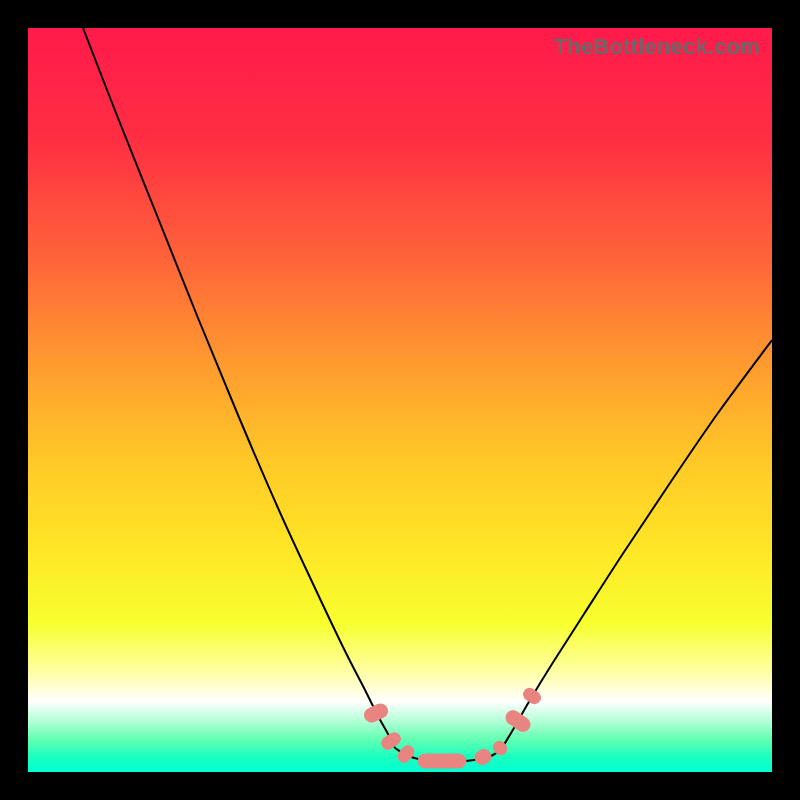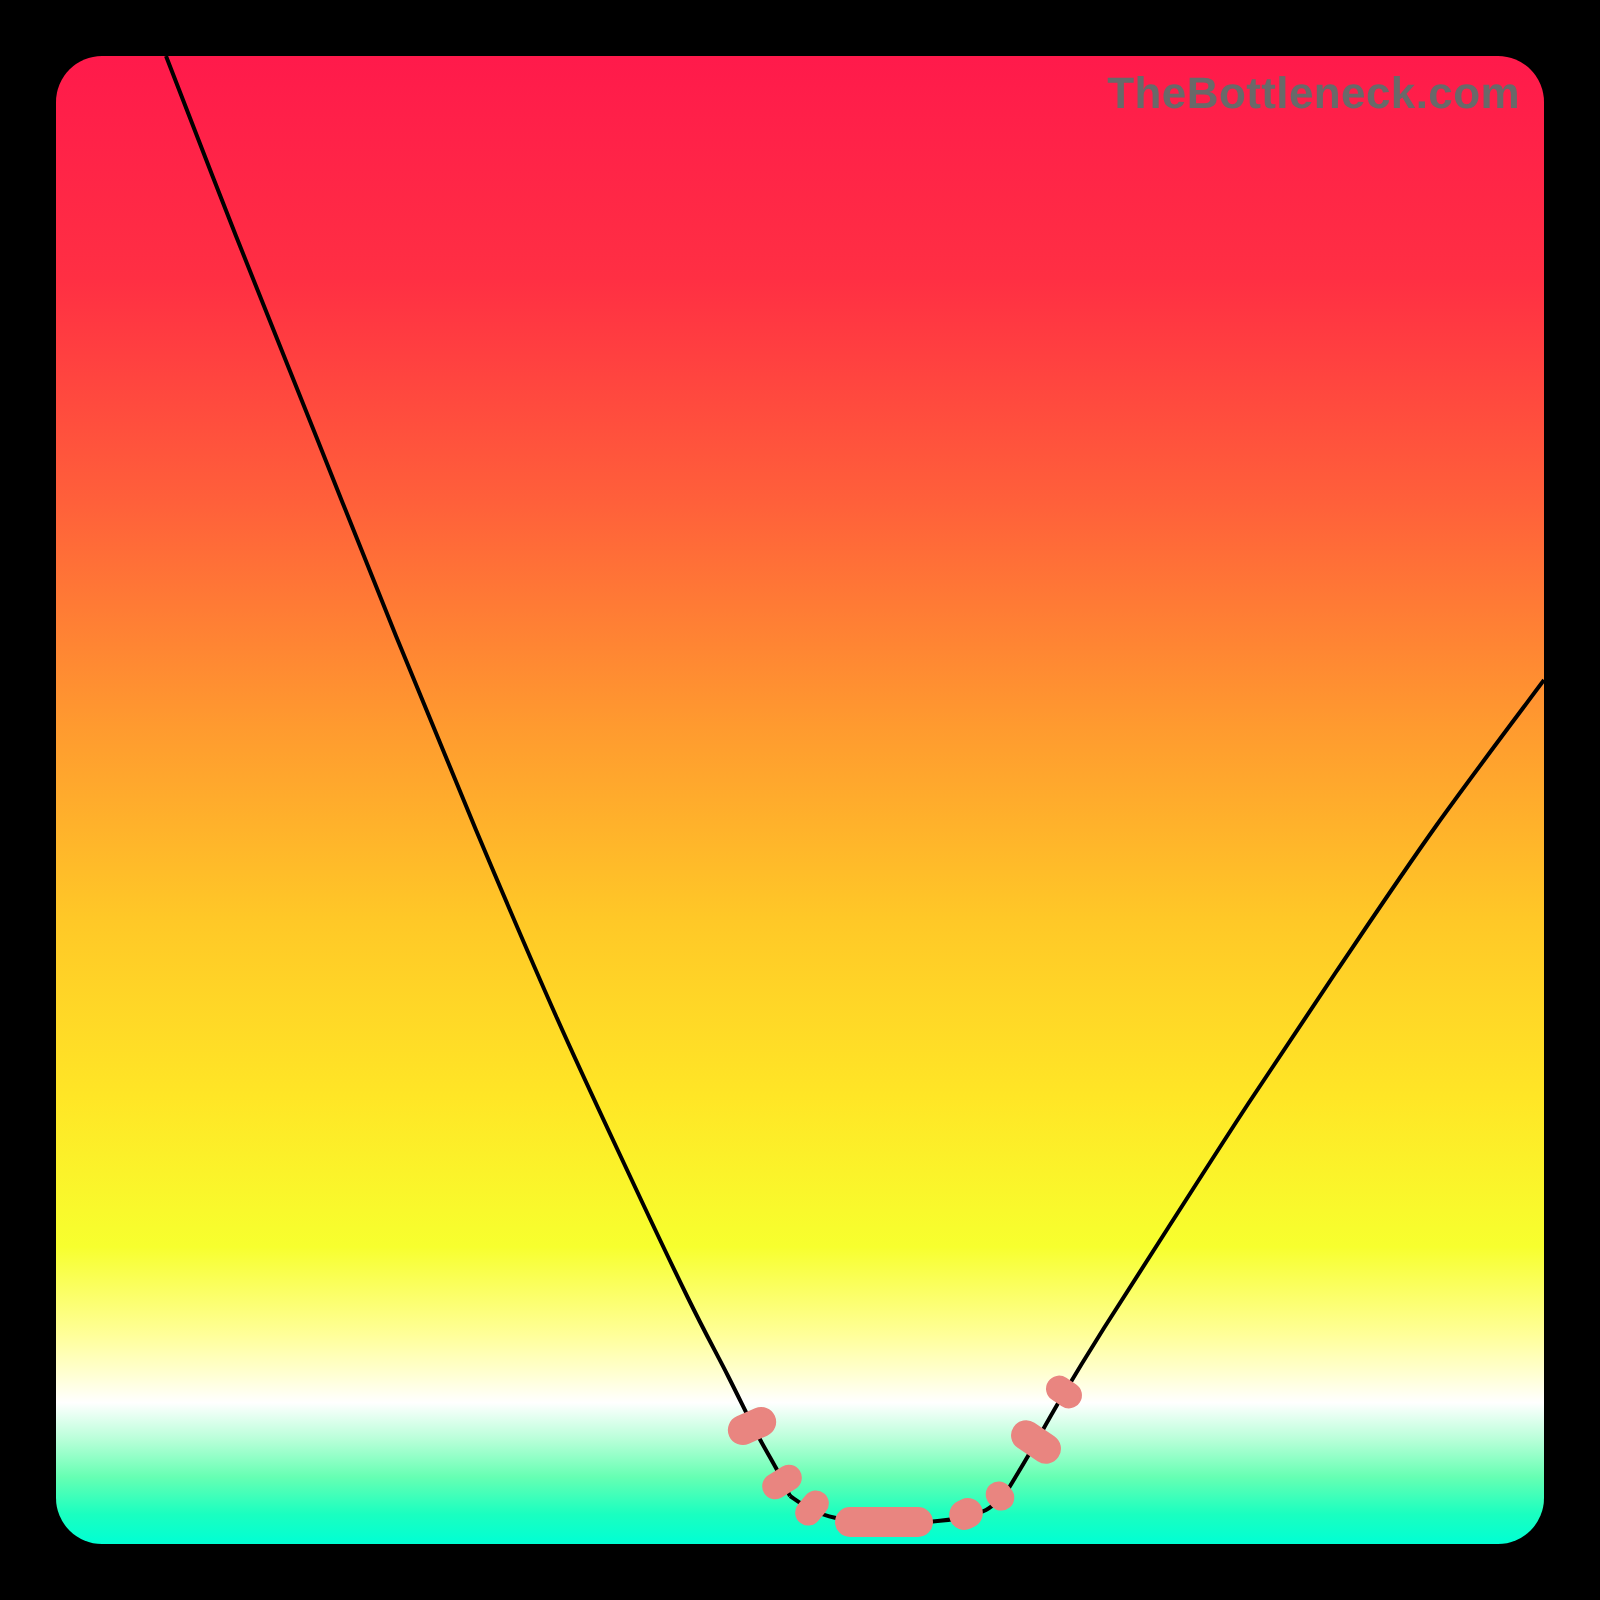--- a/index.html
+++ b/index.html
@@ -10,21 +10,20 @@
     background: #000;
     overflow: hidden;
   }
   .frame {
     position: absolute;
     left: 28px;
     top: 28px;
     width: 744px;
     height: 744px;
     overflow: hidden;
-    border-radius: 23px;
   }
   .gradient {
     position: absolute;
     left: 0; top: 0; width: 100%; height: 100%;
   }
   .watermark {
     position: absolute;
     top: 6px;
     right: 12px;
     font-family: Arial, Helvetica, sans-serif;

